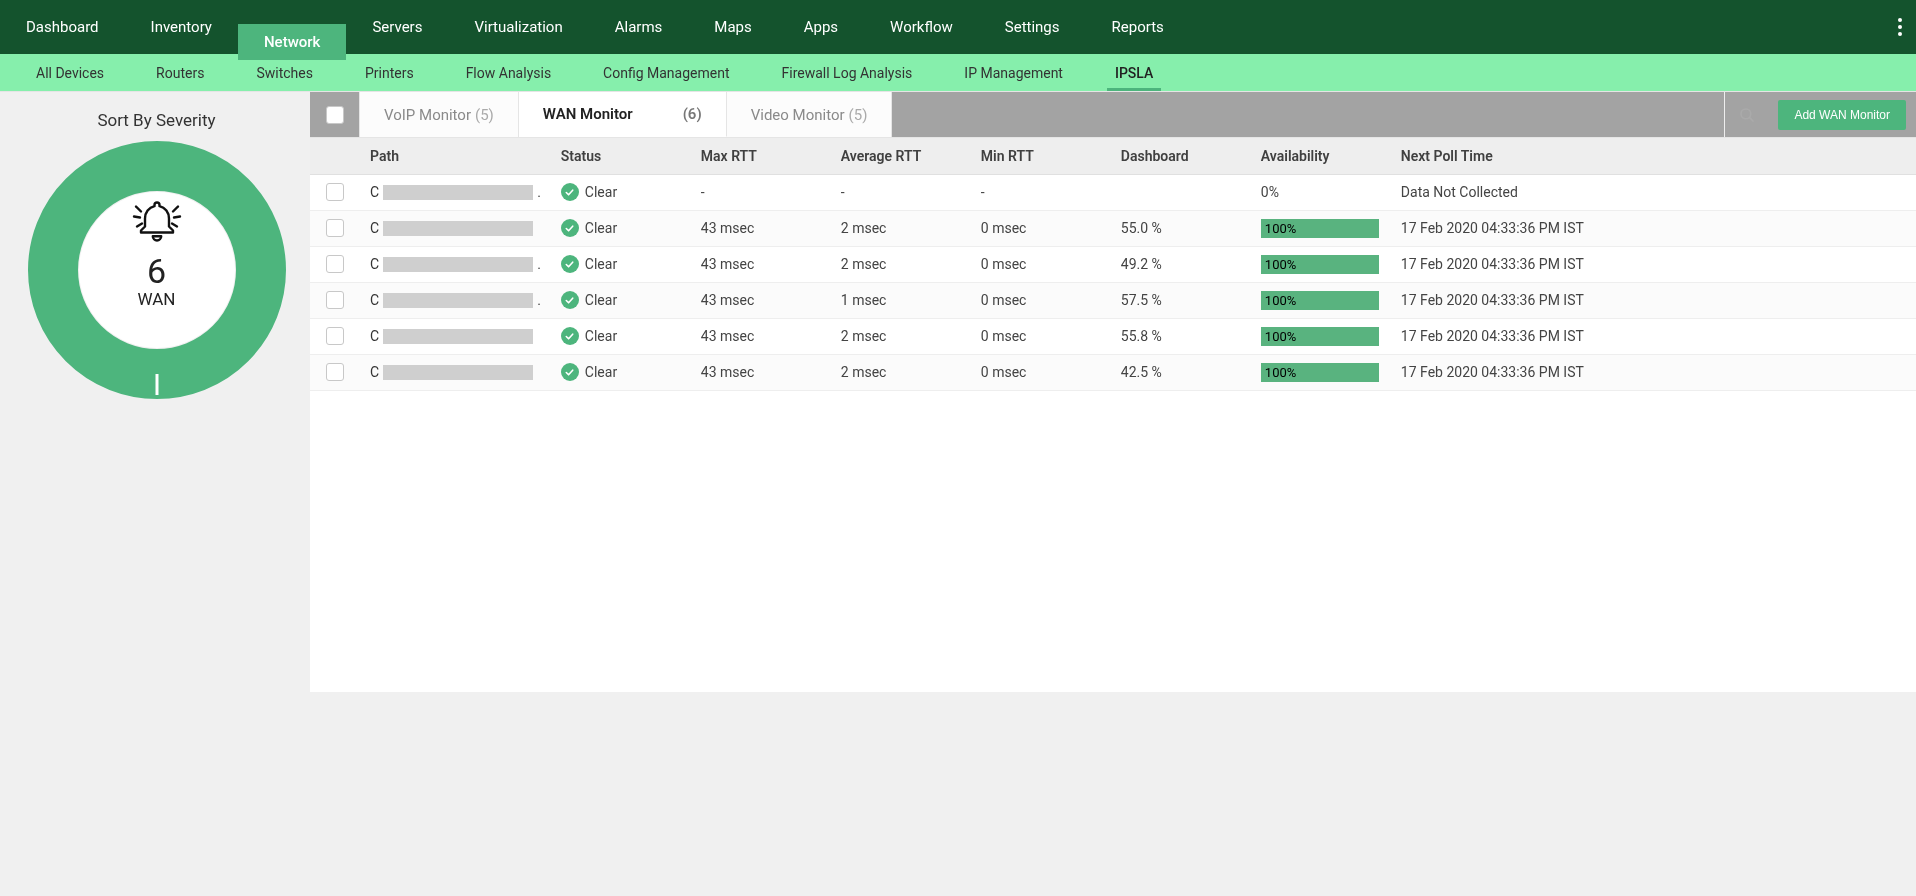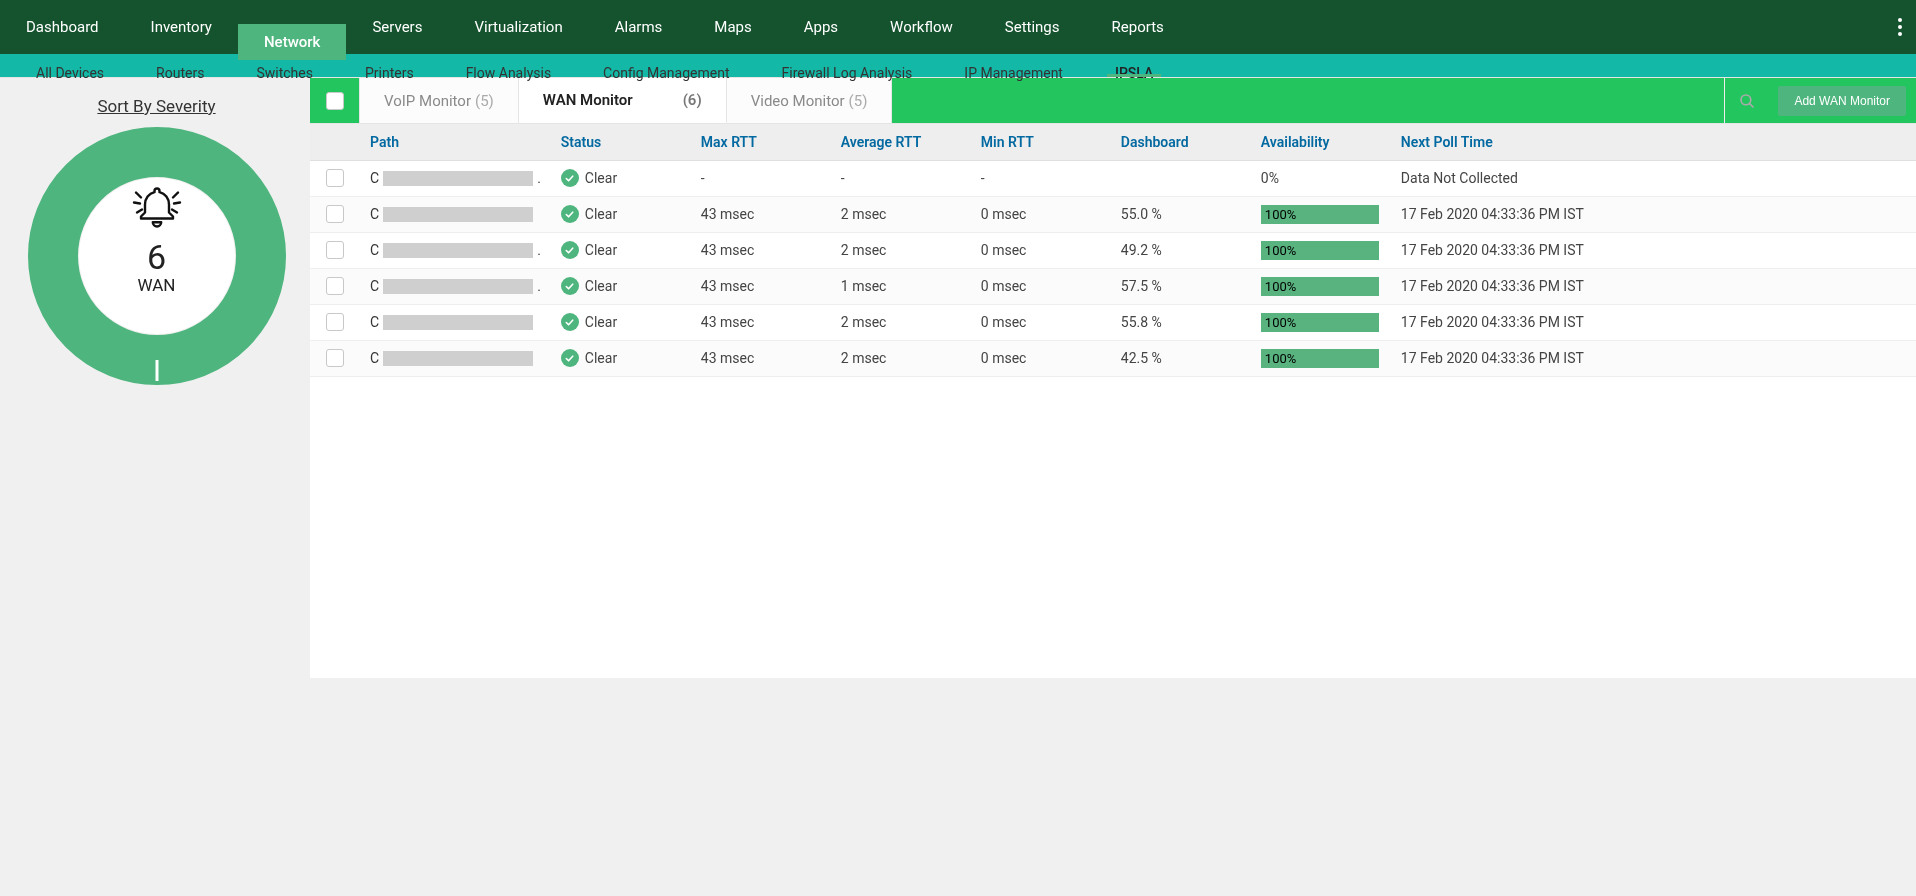--- a/index.html
+++ b/index.html
@@ -45,23 +45,23 @@
       align-items: center;
       justify-content: center;
       height: 36px;
     }
     .top-nav .kebab span {
       width: 4px; height: 4px; background:#fff; border-radius:50%; margin:1.5px 0;
     }
 
     
     .sub-nav {
-      background: #14b8a6;
+      background: #86efac;
       border-bottom: 1px solid #e5e5e5;
-      height: 24px;
+      height: 38px;
       display: flex;
       align-items: stretch;
       padding: 0 10px;
     }
     .sub-nav a {
       color: #333;
       text-decoration: none;
       padding: 0 26px;
       line-height: 38px;
       font-size: 14px;
@@ -83,21 +83,20 @@
     .main {
       display: flex;
       align-items: flex-start;
     }
 
     
     .severity-panel {
       width: 310px;
       padding: 18px 0 0 3px;
       text-align: center;
-      text-decoration: underline;
     }
     .severity-panel h3 {
       font-weight: 400;
       font-size: 17px;
       margin-bottom: 10px;
       color: #333;
     }
     .donut-wrap {
       position: relative;
       width: 260px;
@@ -133,21 +132,21 @@
       background: #fff;
       margin-top: 0;
       min-height: 600px;
     }
 
     
     .tabs-row {
       display: flex;
       align-items: center;
       border-bottom: 1px solid #e5e5e5;
-      background: #22c55e;
+      background: #a3a3a3;
       height: 46px;
     }
     .tabs-row .select-all-box {
       width: 50px;
       display: flex;
       align-items: center;
       justify-content: center;
       border-right: 1px solid #e5e5e5;
       height: 100%;
     }
@@ -199,21 +198,21 @@
     
     table.monitors {
       width: 100%;
       border-collapse: collapse;
     }
     table.monitors thead th {
       text-align: left;
       background: #eeeeee;
       font-weight: 600;
       font-size: 14px;
-      color: #0369a1;
+      color: #404040;
       padding: 8px 10px;
       height: 36px;
       border-bottom: 1px solid #e0e0e0;
     }
     table.monitors tbody td {
       padding: 7px 10px;
       border-bottom: 1px solid #eee;
       font-size: 14px;
       color: #444;
       background: #fff;

